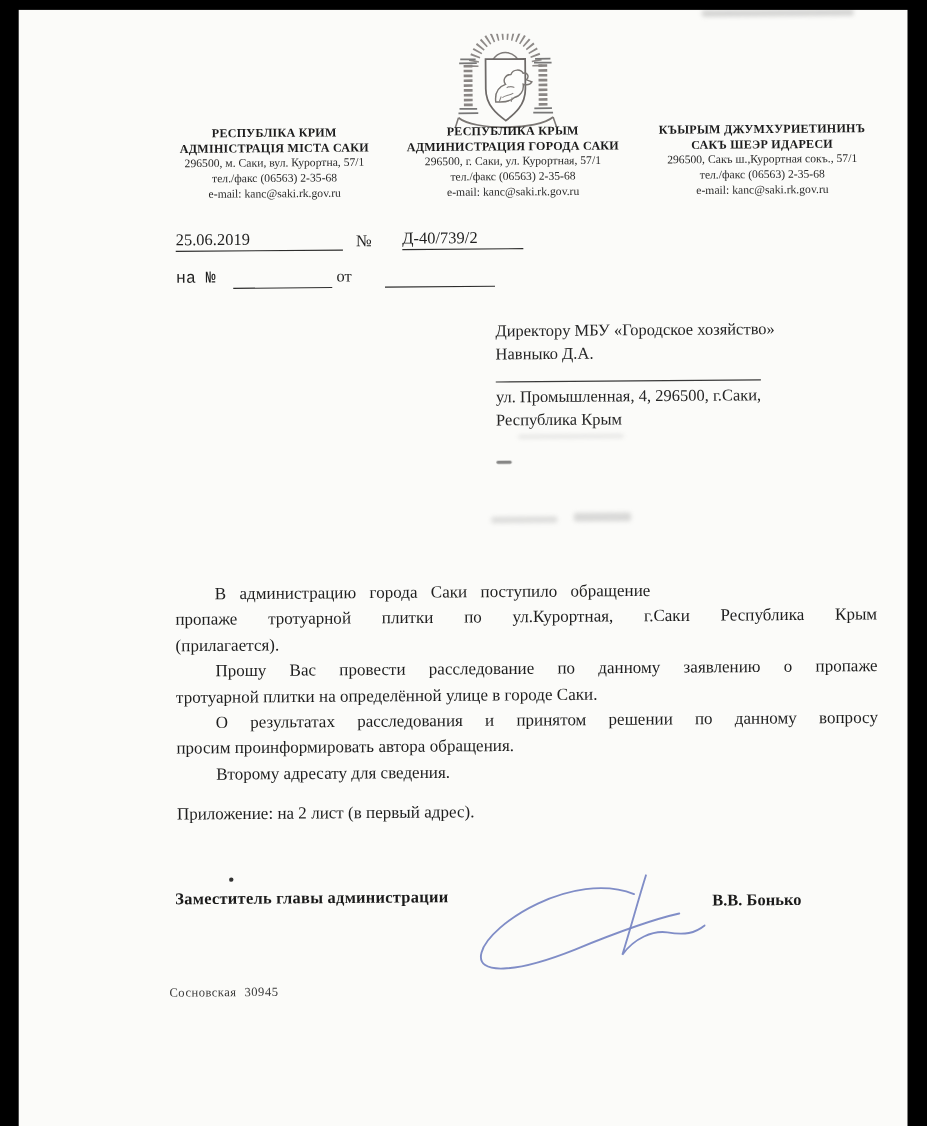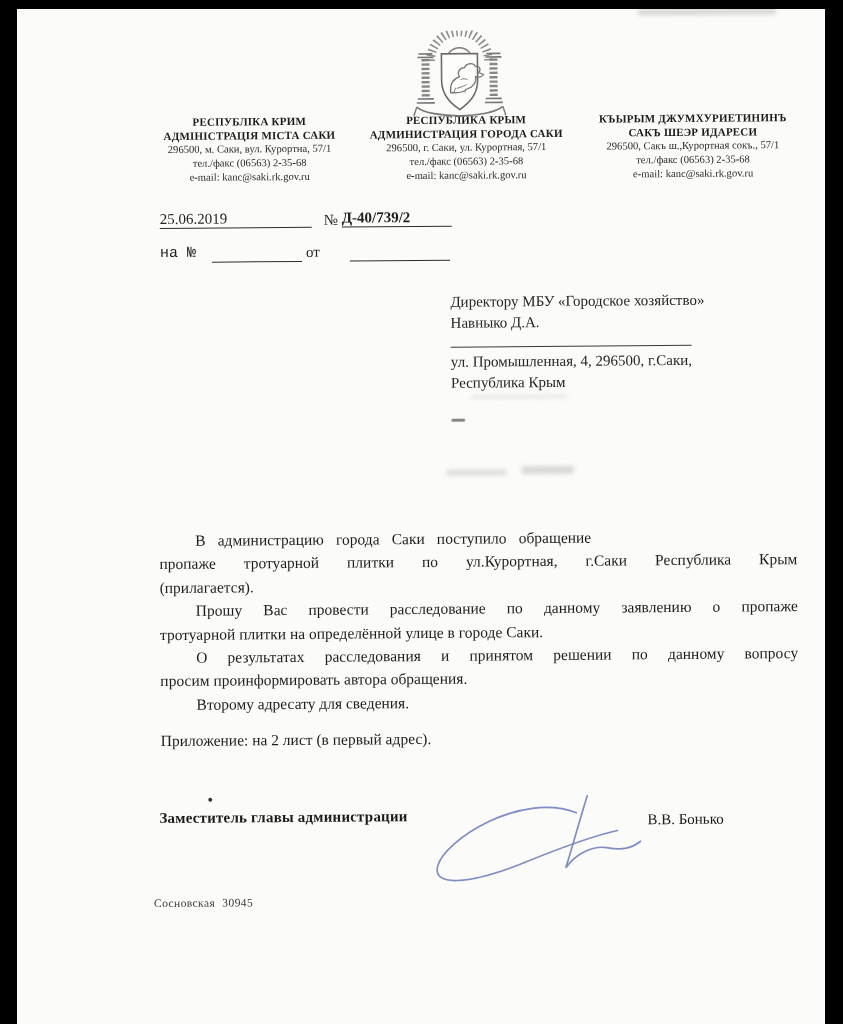--- a/index.html
+++ b/index.html
@@ -27,21 +27,21 @@
   .lh-col .n{font-size:10.6px;color:#2a2a2a;}
   #lh1{width:212px;}
   #lh2{width:208px;}
   #lh3{width:232px;}
 
   
   .ref{font-size:15px;color:#1f1f1f;}
   .uline{border-bottom:1.3px solid #2d2d2d;display:inline-block;}
   #ref-date{left:162px;top:209px;width:152px;}
   #ref-no-label{left:326px;top:211px;}
-  #ref-number{left:344px;top:209px;width:110px;font-weight:bold;}
+  #ref-number{left:368px;top:209px;width:110px;}
   #ref-na-label{left:162px;top:243px;font-family:Liberation Mono, monospace;}
   #ref-blank1{left:214px;top:243px;width:90px;height:17px;}
   #ref-ot-label{left:308px;top:243px;}
   #ref-blank2{left:352px;top:243px;width:100px;height:17px;}
 
   
   .addressee{left:452px;top:292px;width:348px;font-size:15px;line-height:21px;color:#262626;}
   .addr-rule{width:241px;border-top:1.6px solid #3a3a3a;margin:13px 0 4px 0;}
 
   
@@ -55,21 +55,21 @@
   
   .body-text{left:159px;top:527px;width:638px;font-size:15.5px;line-height:23.4px;color:#1e1e1e;}
   .line{white-space:normal;}
   .just{text-align:justify;text-align-last:justify;}
   .indent{text-indent:36px;}
   .p1-l1{width:432px;}
   .attachment{margin-top:13px;}
 
   
   .sig-title{left:157px;top:808px;font-size:15px;font-weight:700;color:#1b1b1b;letter-spacing:.2px;}
-  .sig-name{left:645px;top:813px;font-size:15px;font-weight:400;color:#1b1b1b;}
+  .sig-name{left:645px;top:813px;font-size:15px;font-weight:700;color:#1b1b1b;}
   .sig-dot{left:206px;top:796px;width:4px;height:4px;background:#333;border-radius:50%;}
   #signature{left:424px;top:792px;}
 
   .executor{left:151px;top:895px;font-size:11.5px;color:#3a3a3a;letter-spacing:.4px;word-spacing:4px;text-align:right;}
 
   .emblem{left:398px;top:31px;}
 </style>
 </head>
 <body>
 

